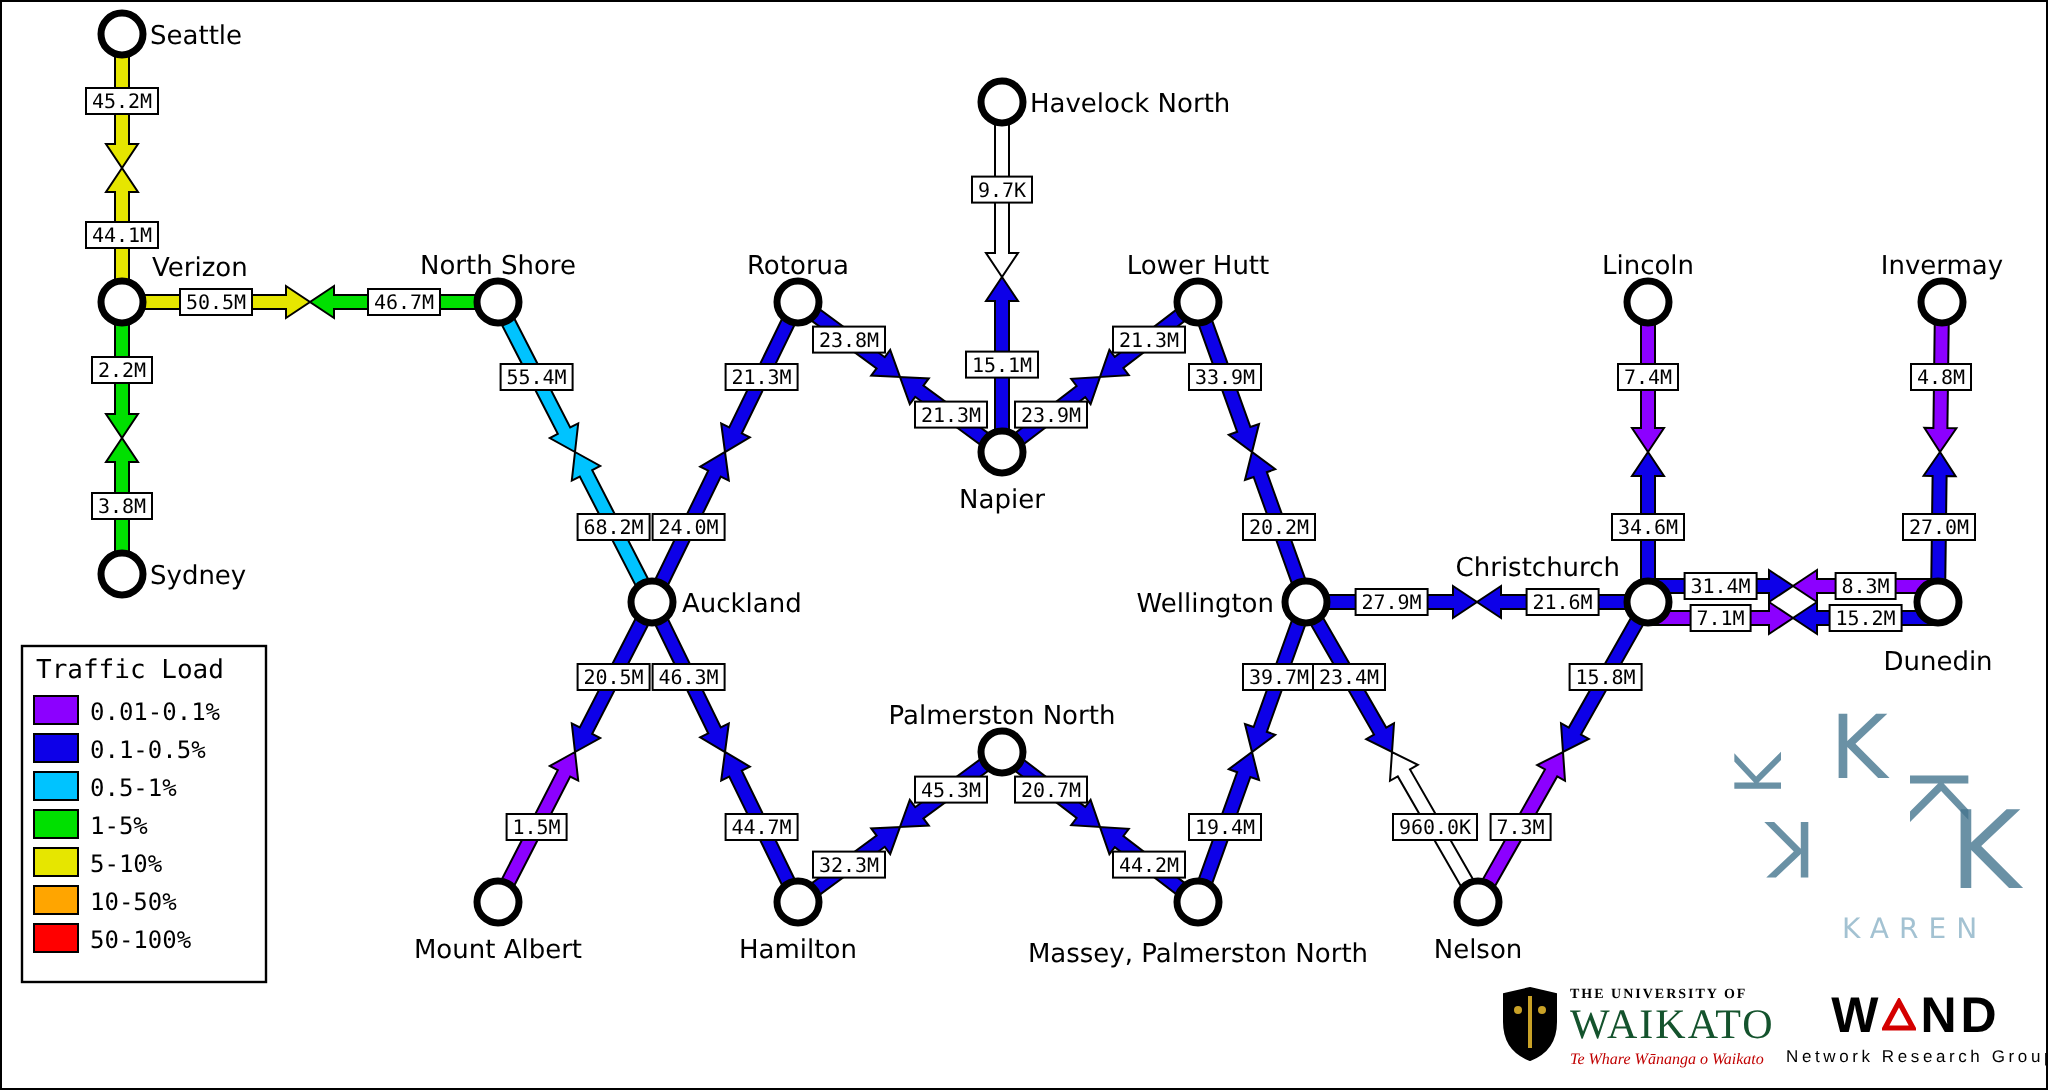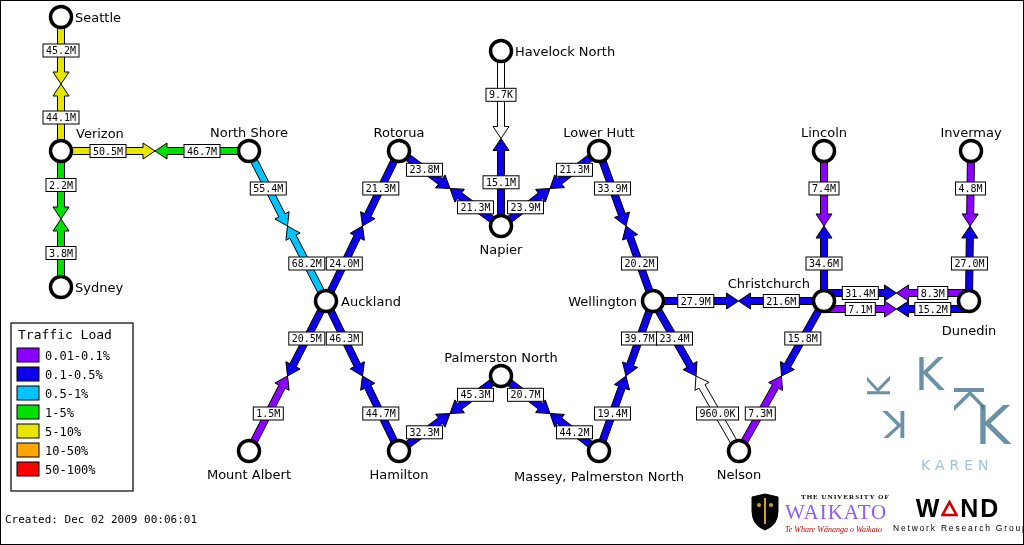--- a/index.html
+++ b/index.html
@@ -4,22 +4,22 @@
 <style>
   html,body{margin:0;padding:0;background:#fff;}
   .map{position:relative;width:1024px;height:545px;background:#fff;border:1px solid #000;
        box-sizing:border-box;font-family:"DejaVu Sans",sans-serif;overflow:hidden;}
   #map-svg{position:absolute;left:0;top:0;}
   .created{position:absolute;left:4px;top:512px;font:11px "DejaVu Sans Mono",monospace;color:#000;}
 
   
   .waikato{position:absolute;left:750px;top:492px;display:flex;align-items:flex-start;gap:6px;}
   .wk-text{display:flex;flex-direction:column;}
-  .wk-top{font-family:"Liberation Serif",serif;font-weight:bold;font-size:7px;letter-spacing:1px;color:#000;margin-left:16px;}
-  .wk-name{font-family:"Liberation Serif",serif;font-size:21px;letter-spacing:1px;line-height:1.05;color:#8b5cf6;}
+  .wk-top{font-family:"Liberation Serif",serif;font-weight:bold;font-size:7px;letter-spacing:1px;color:#000;}
+  .wk-name{font-family:"Liberation Serif",serif;font-size:21px;letter-spacing:1px;line-height:1.05;color:#14532d;}
   .wk-maori{font-family:"Liberation Serif",serif;font-style:italic;font-size:8px;color:#c00000;margin-top:2px;}
 
   
   .wand{position:absolute;left:892px;top:495px;width:128px;}
   .wand-row{display:flex;align-items:center;justify-content:center;gap:2px;
             font-family:"Liberation Sans",sans-serif;font-weight:bold;font-size:25px;color:#000;line-height:1;}
   .wand-sub{font-family:"Liberation Sans",sans-serif;font-size:8.5px;letter-spacing:1.8px;
             text-align:center;margin-top:2px;white-space:nowrap;color:#000;}
 
   
@@ -306,21 +306,20 @@
         <text x="44" y="416" font-size="12px" font-family="&quot;DejaVu Sans Mono&quot;, monospace" fill="#000">1-5%</text>
         <rect x="16" y="423" width="22" height="14" fill="#e6e600" stroke="#000" stroke-width="1"></rect>
         <text x="44" y="435" font-size="12px" font-family="&quot;DejaVu Sans Mono&quot;, monospace" fill="#000">5-10%</text>
         <rect x="16" y="442" width="22" height="14" fill="#ffa500" stroke="#000" stroke-width="1"></rect>
         <text x="44" y="454" font-size="12px" font-family="&quot;DejaVu Sans Mono&quot;, monospace" fill="#000">10-50%</text>
         <rect x="16" y="461" width="22" height="14" fill="#ff0000" stroke="#000" stroke-width="1"></rect>
         <text x="44" y="473" font-size="12px" font-family="&quot;DejaVu Sans Mono&quot;, monospace" fill="#000">50-100%</text>
       </g>
     </svg>
 
-  <div class="created">Created: Dec 02 2009 00:06:01</div>
 
   <div class="karen">
     <span class="kg k1">K</span>
     <span class="kg k2">K</span>
     <span class="kg k3">K</span>
     <span class="kg k4">K</span>
     <span class="kg k5">K</span>
     <span class="karen-text">KAREN</span>
   </div>
 

